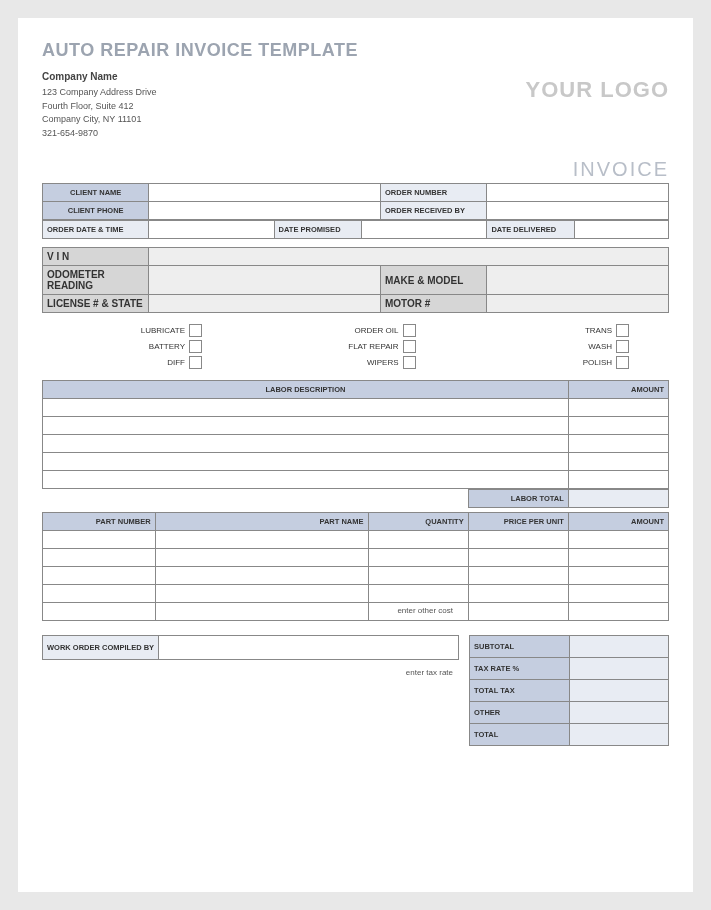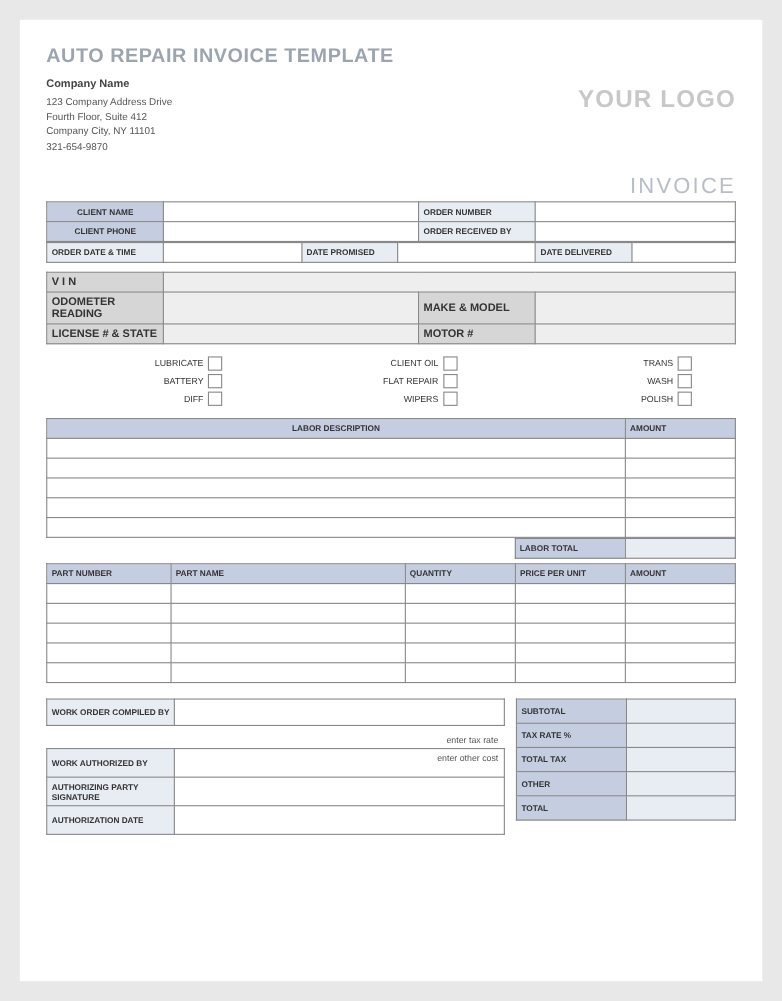--- a/index.html
+++ b/index.html
@@ -9,21 +9,21 @@
 .header-row{display:flex;justify-content:space-between;align-items:flex-start;margin-bottom:14px}
 .company-info{font-size:9px;color:#555;line-height:1.5}
 .company-info .name{font-weight:bold;color:#444;font-size:10px;margin-bottom:2px}
 .logo{color:#c8c8c8;font-weight:bold;font-size:22px;letter-spacing:1px;margin-top:8px}
 .invoice-label{text-align:right;color:#b8bec8;font-size:20px;letter-spacing:2px;margin-top:18px;margin-bottom:2px}
 table{border-collapse:collapse;width:100%}
 td,th{border:1px solid #888;padding:3px 4px;height:18px;font-size:8px;vertical-align:middle}
 .hdr{background:#c5cee0;font-weight:bold;font-size:7.5px;text-align:center}
 .hdr-light{background:#e8ecf3;font-weight:bold;font-size:7.5px;text-align:left}
 .hdr-gray{background:#d6d6d6;font-weight:bold;font-size:10px;text-align:left}
-.hdr-c{background:#c5cee0;font-weight:bold;font-size:7.5px;text-align:left}
+.hdr-c{background:#c5cee0;font-weight:bold;font-size:7.5px;text-align:right}
 .spacer{height:8px}
 .check-row{display:flex;justify-content:space-between;padding:0 40px;margin:3px 0}
 .check-item{display:flex;align-items:center;gap:4px;min-width:120px;justify-content:flex-end}
 .check-item span{font-size:8px}
 .check-box{width:13px;height:13px;border:1px solid #888;background:#fff}
 .hint{font-size:8px;color:#555;text-align:right;padding-right:6px}
 .totals-lbl{background:#c5cee0;font-weight:bold;font-size:7.5px;padding:3px 4px}
 .totals-val{background:#e8ecf3}
 .bottom-section{display:flex;gap:10px;margin-top:6px}
 .left-col{flex:1}
@@ -104,21 +104,21 @@
 
   <div class="spacer"></div>
 
   <div>
     <div class="check-row">
       <div class="check-item">
           <span>LUBRICATE</span>
           <div class="check-box"></div>
         </div>
       <div class="check-item">
-          <span>CLIENT OIL</span>
+          <span>ORDER OIL</span>
           <div class="check-box"></div>
         </div>
       <div class="check-item">
           <span>TRANS</span>
           <div class="check-box"></div>
         </div>
     </div>
     <div class="check-row">
       <div class="check-item">
           <span>BATTERY</span>
@@ -250,36 +250,20 @@
         </tr>
       </tbody>
         </table>
       <table class="noborder" style="margin-top:4px">
           <tbody>
             <tr>
               <td style="height:16px" class="hint">enter tax rate</td>
             </tr>
           </tbody>
         </table>
-      <table>
-        <tbody>
-            <tr>
-          <td class="hdr-light" style="width:28%;height:26px">WORK AUTHORIZED BY</td>
-          <td></td>
-        </tr>
-        <tr>
-          <td class="hdr-light" style="height:26px">AUTHORIZING PARTY SIGNATURE</td>
-          <td></td>
-        </tr>
-        <tr>
-          <td class="hdr-light" style="height:26px">AUTHORIZATION DATE</td>
-          <td></td>
-        </tr>
-      </tbody>
-        </table>
       <table class="noborder" style="margin-top:-78px;position:relative;pointer-events:none">
           <tbody>
             <tr>
               <td style="height:16px" class="hint">enter other cost</td>
             </tr>
           </tbody>
         </table>
     </div>
     <div class="right-col">
       <table>

